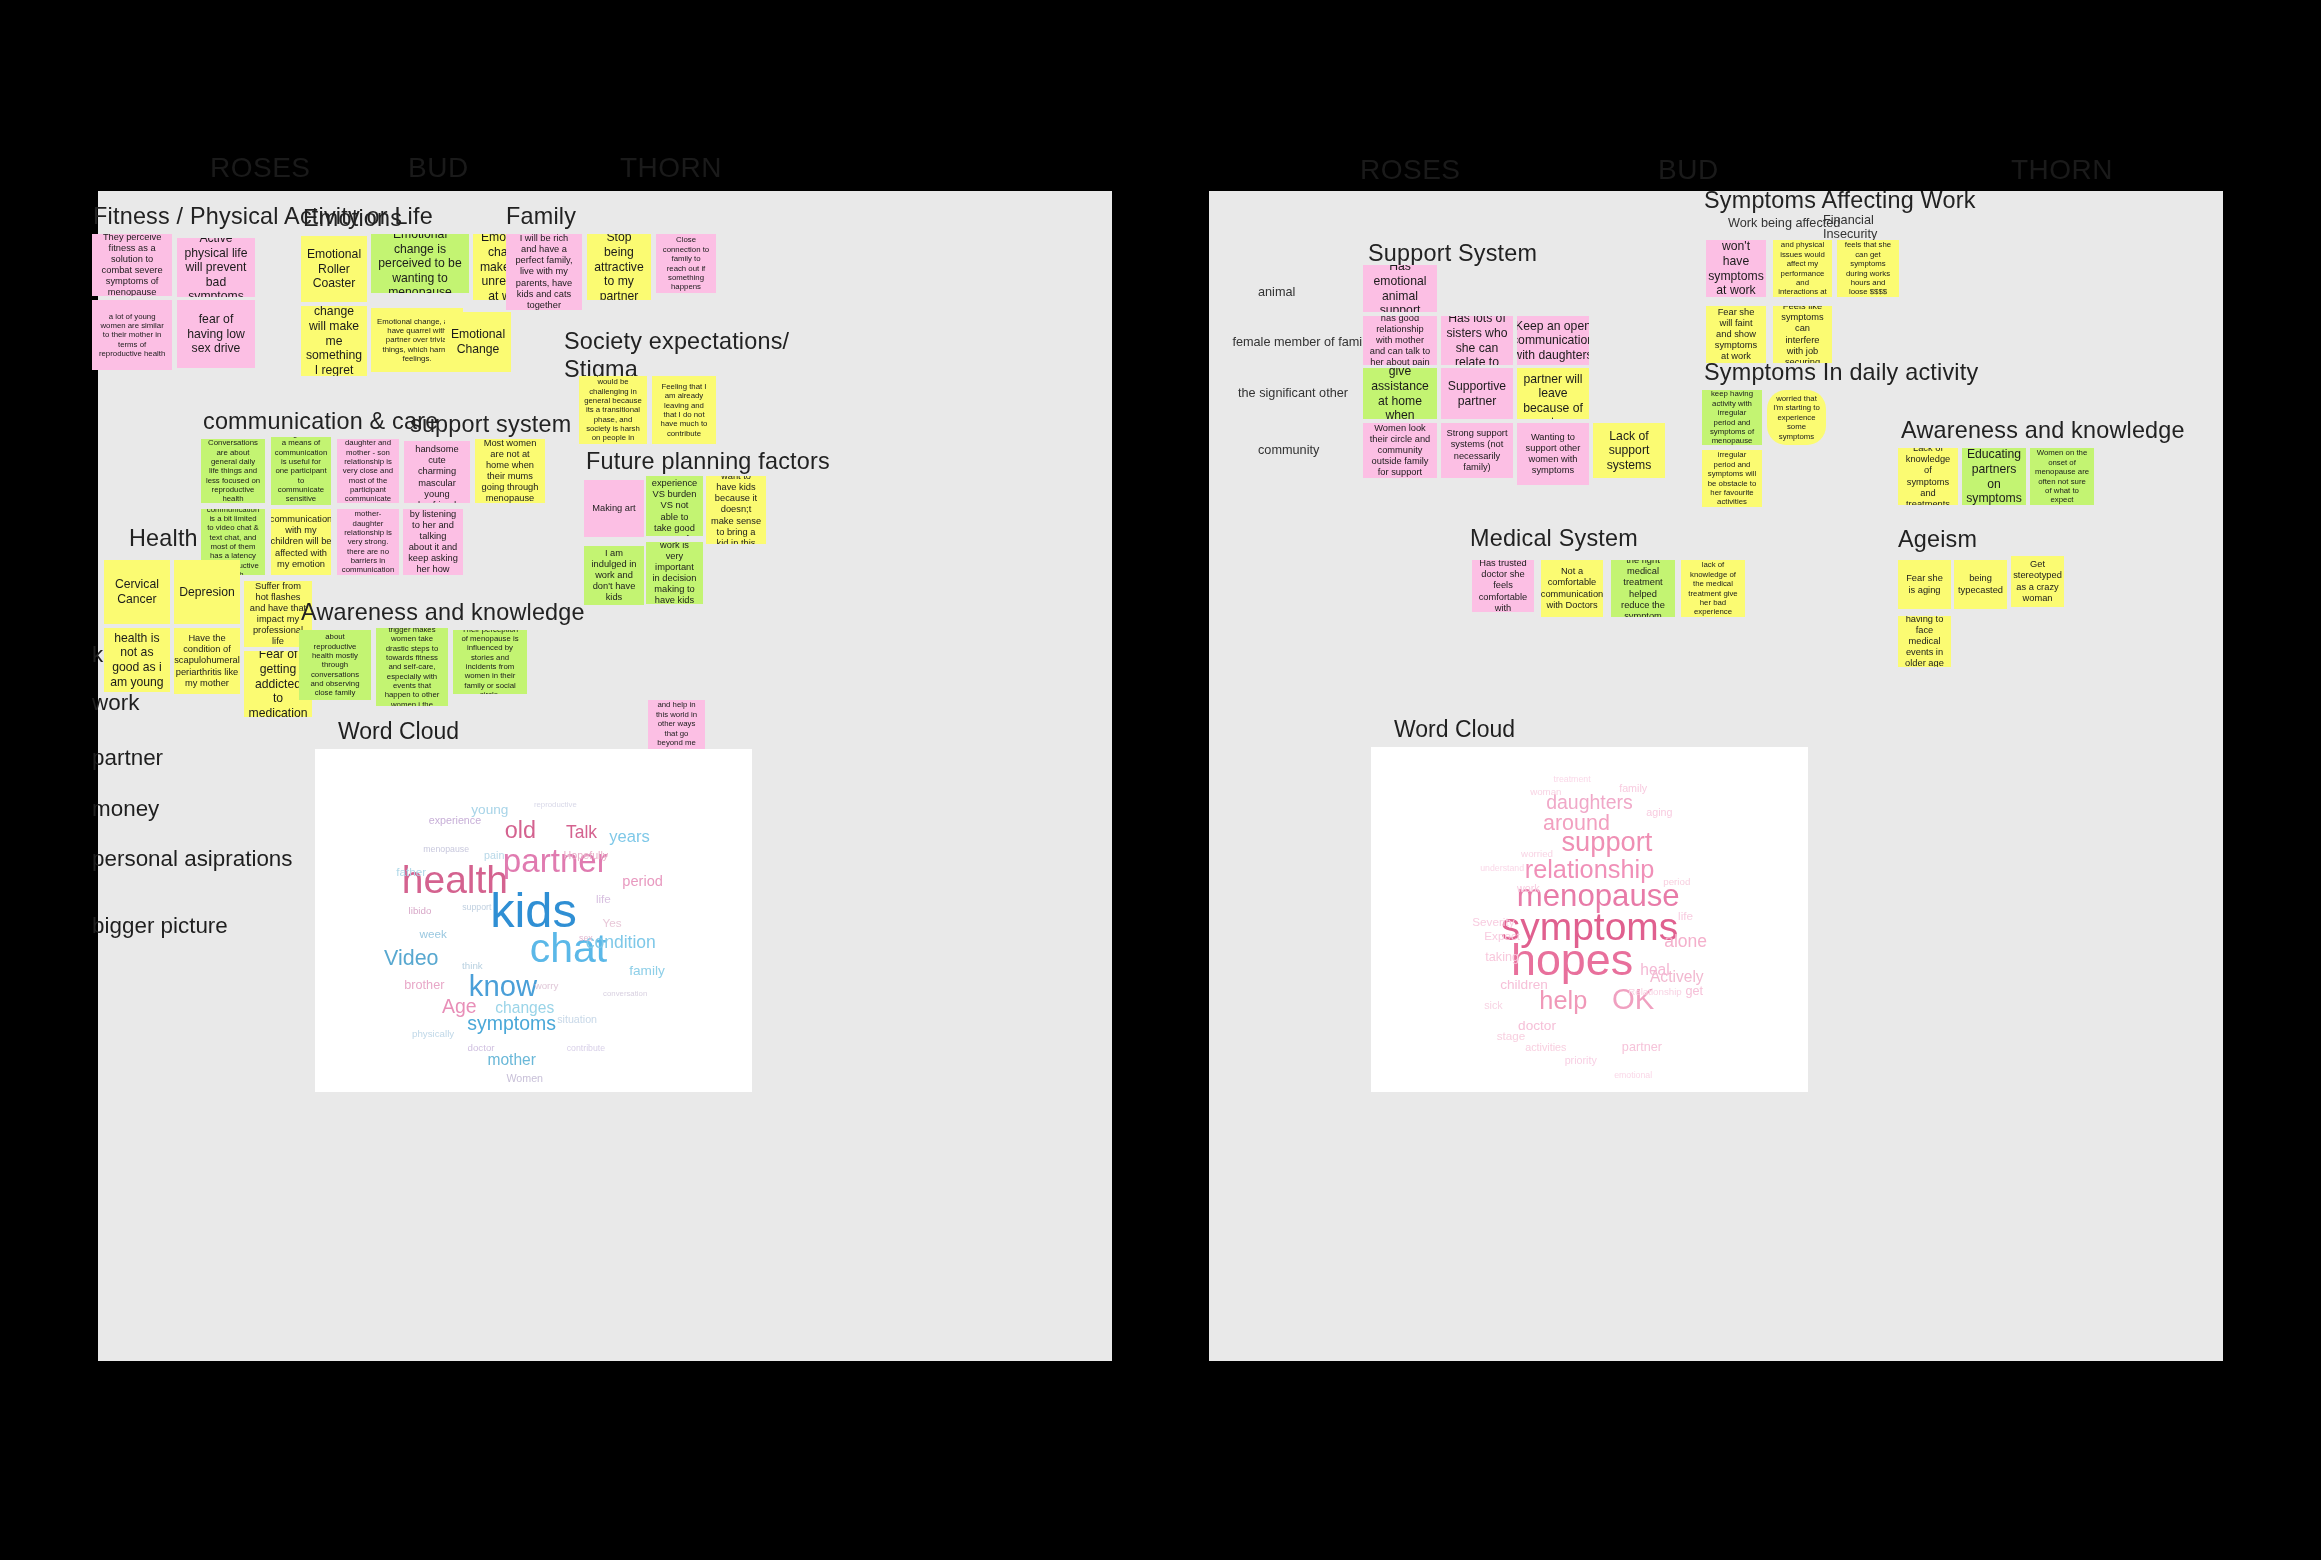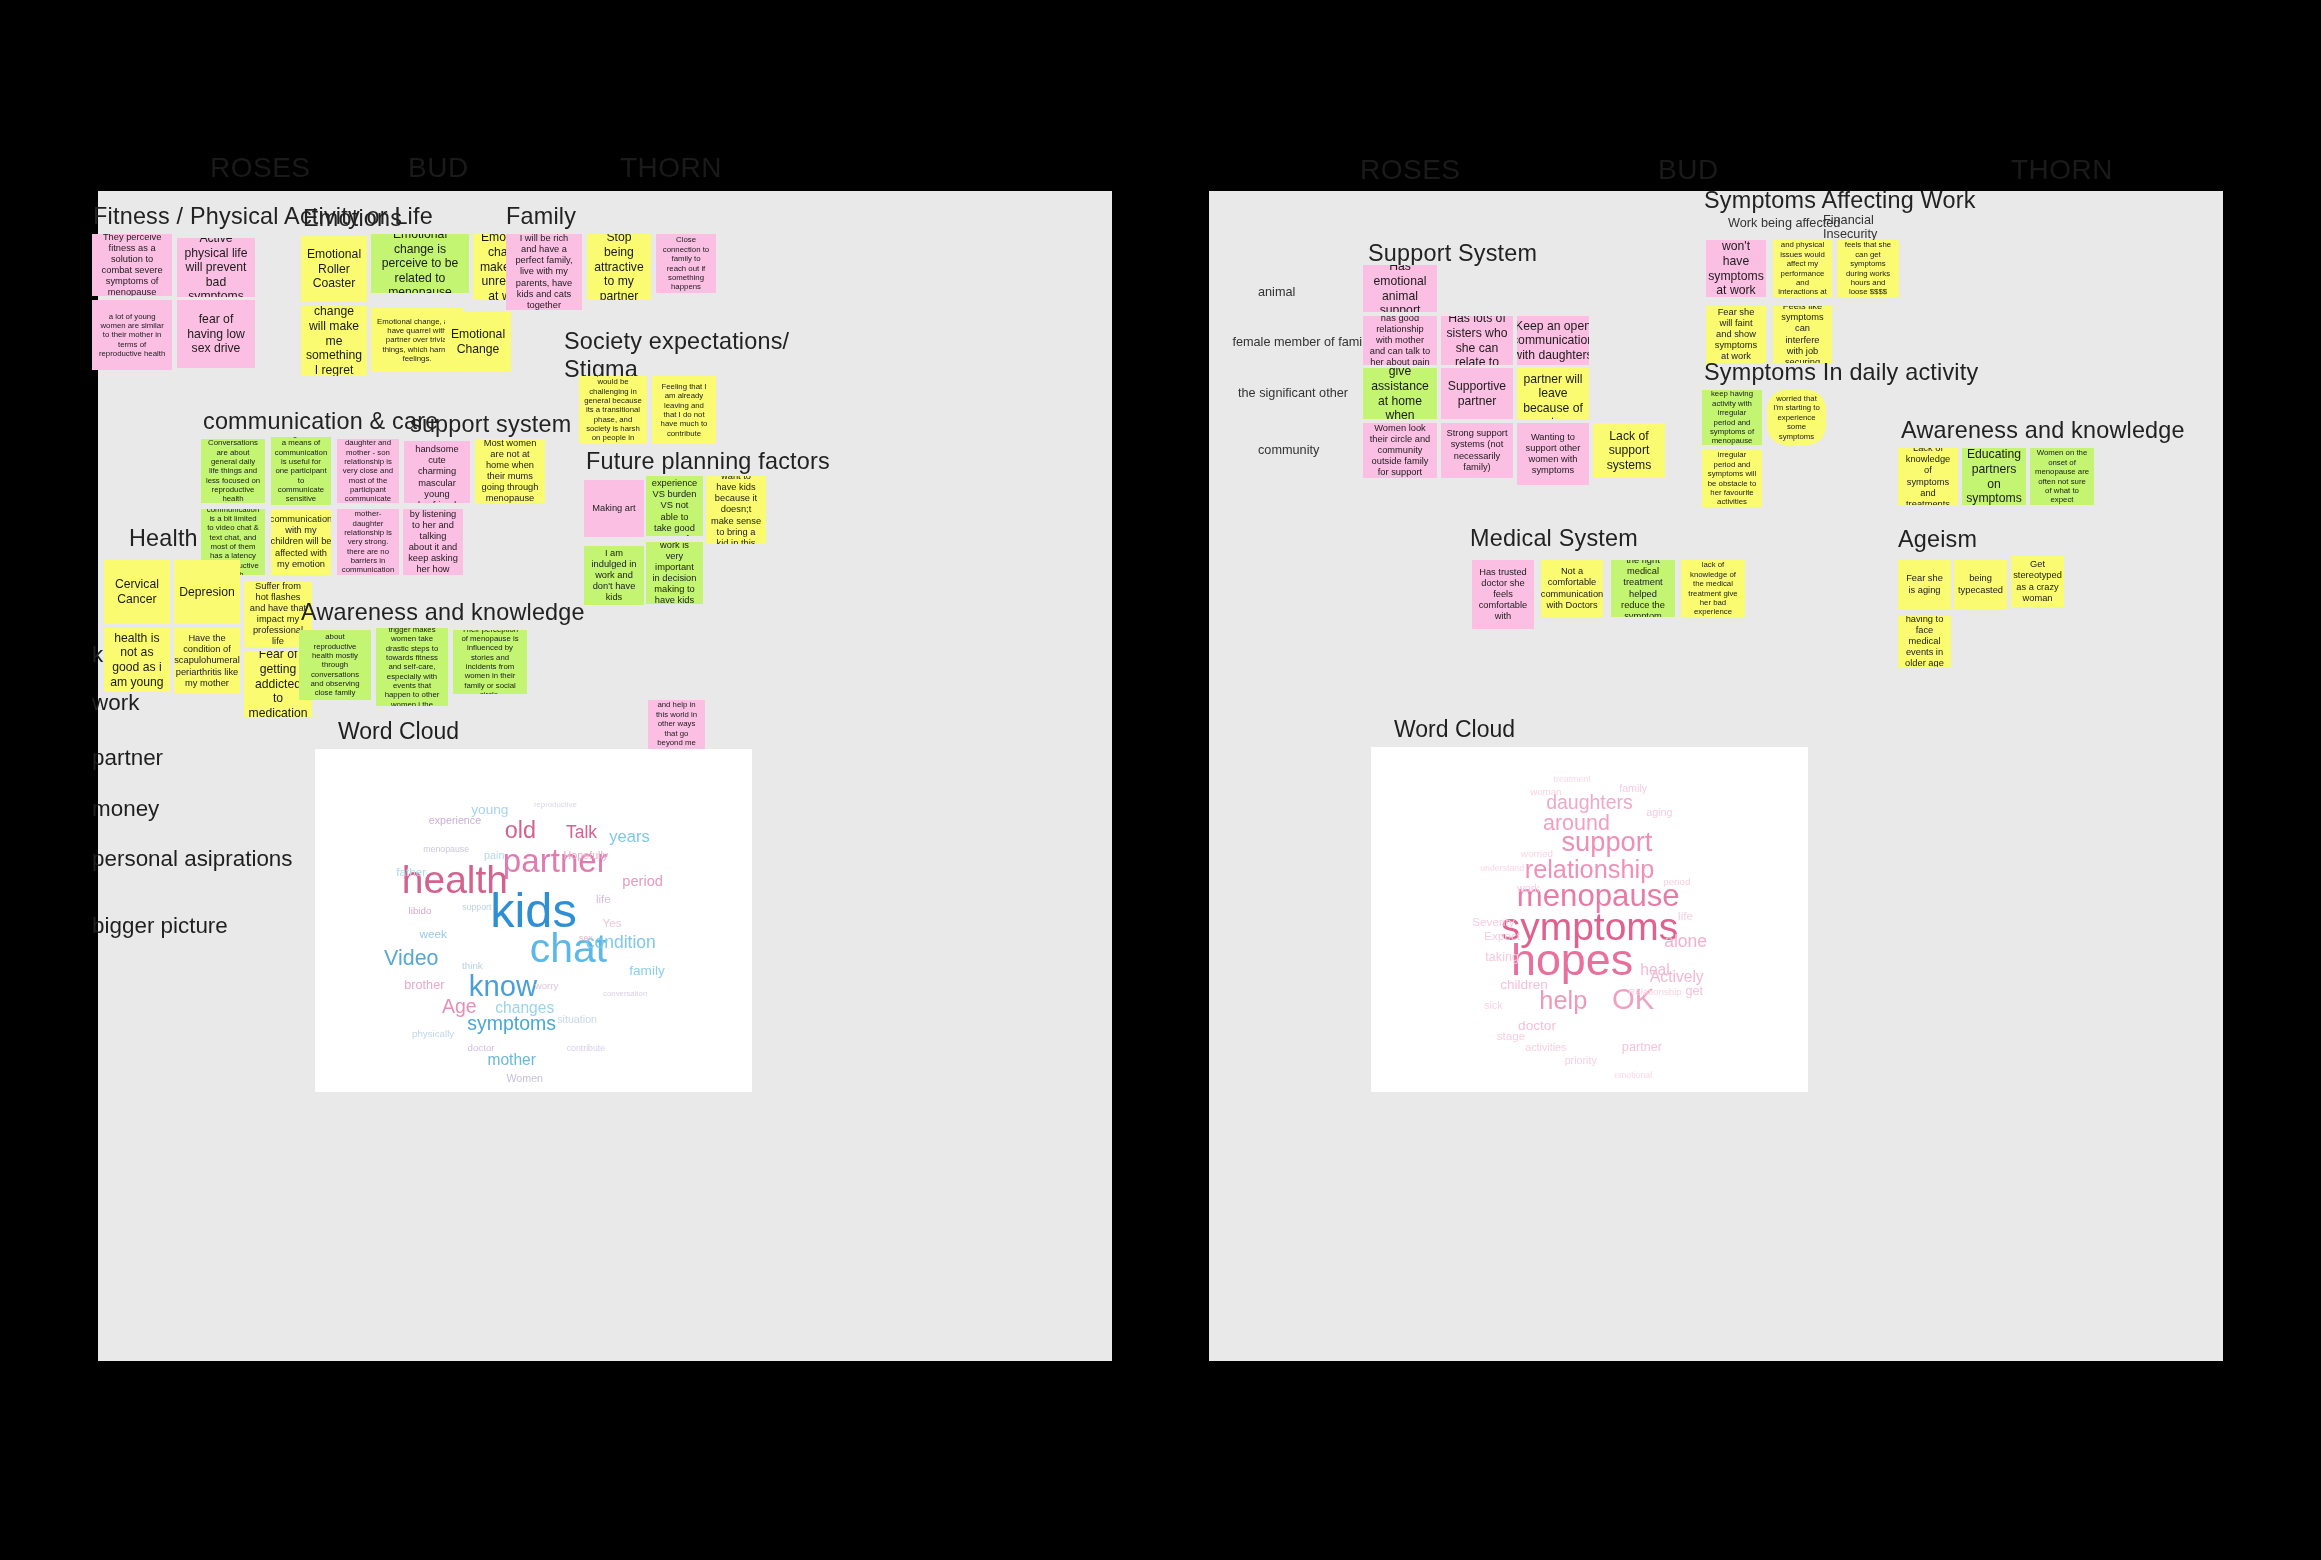--- a/index.html
+++ b/index.html
@@ -35,21 +35,21 @@
     <div class="col-head" style="left:522px;top:-39px;">THORN</div>
 
     <div class="sec-title" style="left:-4.9px;top:11.7px;">Fitness / Physical Activity or Life</div>
     <div class="note pink s-sm" style="left:-5.9px;top:43px;width:80px;height:62px;">They perceive fitness as a solution to combat severe symptoms of menopause</div>
     <div class="note pink s-md" style="left:79px;top:47px;width:78px;height:59px;">Active physical life will prevent bad symptoms</div>
     <div class="note pink s-xs" style="left:-5.9px;top:109px;width:80px;height:70px;">a lot of young women are similar to their mother in terms of reproductive health</div>
     <div class="note pink s-md" style="left:79px;top:109px;width:78px;height:68px;">fear of having low sex drive</div>
 
     <div class="sec-title" style="left:205px;top:13.7px;">Emotions</div>
     <div class="note yellow s-md" style="left:203px;top:45px;width:66px;height:66px;">Emotional Roller Coaster</div>
-    <div class="note green s-md" style="left:273px;top:43px;width:98px;height:59px;">Emotional change is perceive to be related to menopause</div>
+    <div class="note green s-md" style="left:273px;top:43px;width:98px;height:59px;">Emotional change is perceived to be wanting to menopause</div>
     <div class="note yellow s-md" style="left:375px;top:43px;width:70px;height:66px;">Emotional change makes me unreliable at work</div>
     <div class="note yellow s-md" style="left:203px;top:115px;width:66px;height:70px;">Emotional change will make me something I regret later</div>
     <div class="note yellow s-xs" style="left:273px;top:117px;width:92px;height:64px;">Emotional change, and have quarrel with partner over trivial things, which harms feelings.</div>
     <div class="note yellow s-md" style="left:347px;top:121px;width:66px;height:60px;">Emotional Change</div>
 
     <div class="sec-title" style="left:408px;top:11.7px;">Family</div>
     <div class="note pink s-sm" style="left:408px;top:43px;width:76px;height:76px;">I will be rich and have a perfect family, live with my parents, have kids and cats together</div>
     <div class="note yellow s-md" style="left:489px;top:43px;width:64px;height:66px;">Stop being attractive to my partner</div>
     <div class="note pink s-xs" style="left:558px;top:43px;width:60px;height:59px;">Close connection to family to reach out if something happens</div>
 
@@ -182,21 +182,21 @@
     <div class="note green s-xs" style="left:493px;top:199px;width:60px;height:55px;">keep having activity with irregular period and symptoms of menopause</div>
     <div class="note yellow s-xs" style="left:558px;top:199px;width:59px;height:55px;border-radius:19px;">worried that I'm starting to experience some symptoms</div>
     <div class="note yellow s-xs" style="left:493px;top:259px;width:60px;height:57px;">irregular period and symptoms will be obstacle to her favourite activities</div>
 
     <div class="sec-title" style="left:692px;top:226px;">Awareness and knowledge</div>
     <div class="note yellow s-sm" style="left:689px;top:257px;width:60px;height:57px;">Lack of knowledge of symptoms and treatments</div>
     <div class="note green s-md" style="left:753px;top:257px;width:64px;height:57px;">Educating partners on symptoms</div>
     <div class="note green s-xs" style="left:821px;top:257px;width:64px;height:57px;">Women on the onset of menopause are often not sure of what to expect</div>
 
     <div class="sec-title" style="left:261px;top:334px;">Medical System</div>
-    <div class="note pink s-sm" style="left:263px;top:369px;width:62px;height:69px;">Has trusted doctor she feels comfortable with</div>
+    <div class="note pink s-sm" style="left:263px;top:369px;width:62px;height:52px;">Has trusted doctor she feels comfortable with</div>
     <div class="note yellow s-sm" style="left:332px;top:369px;width:62px;height:57px;">Not a comfortable communication with Doctors</div>
     <div class="note green s-sm" style="left:402px;top:369px;width:64px;height:57px;">the right medical treatment helped reduce the symptom</div>
     <div class="note yellow s-xs" style="left:472px;top:369px;width:64px;height:57px;">lack of knowledge of the medical treatment give her bad experience</div>
 
     <div class="sec-title" style="left:689px;top:335px;">Ageism</div>
     <div class="note yellow s-sm" style="left:689px;top:369px;width:53px;height:49px;">Fear she is aging</div>
     <div class="note yellow s-sm" style="left:745px;top:369px;width:53px;height:49px;">being typecasted</div>
     <div class="note yellow s-sm" style="left:802px;top:365px;width:53px;height:51px;">Get stereotyped as a crazy woman</div>
     <div class="note yellow s-sm" style="left:689px;top:425px;width:53px;height:51px;">Fear of having to face medical events in older age alone</div>
 

